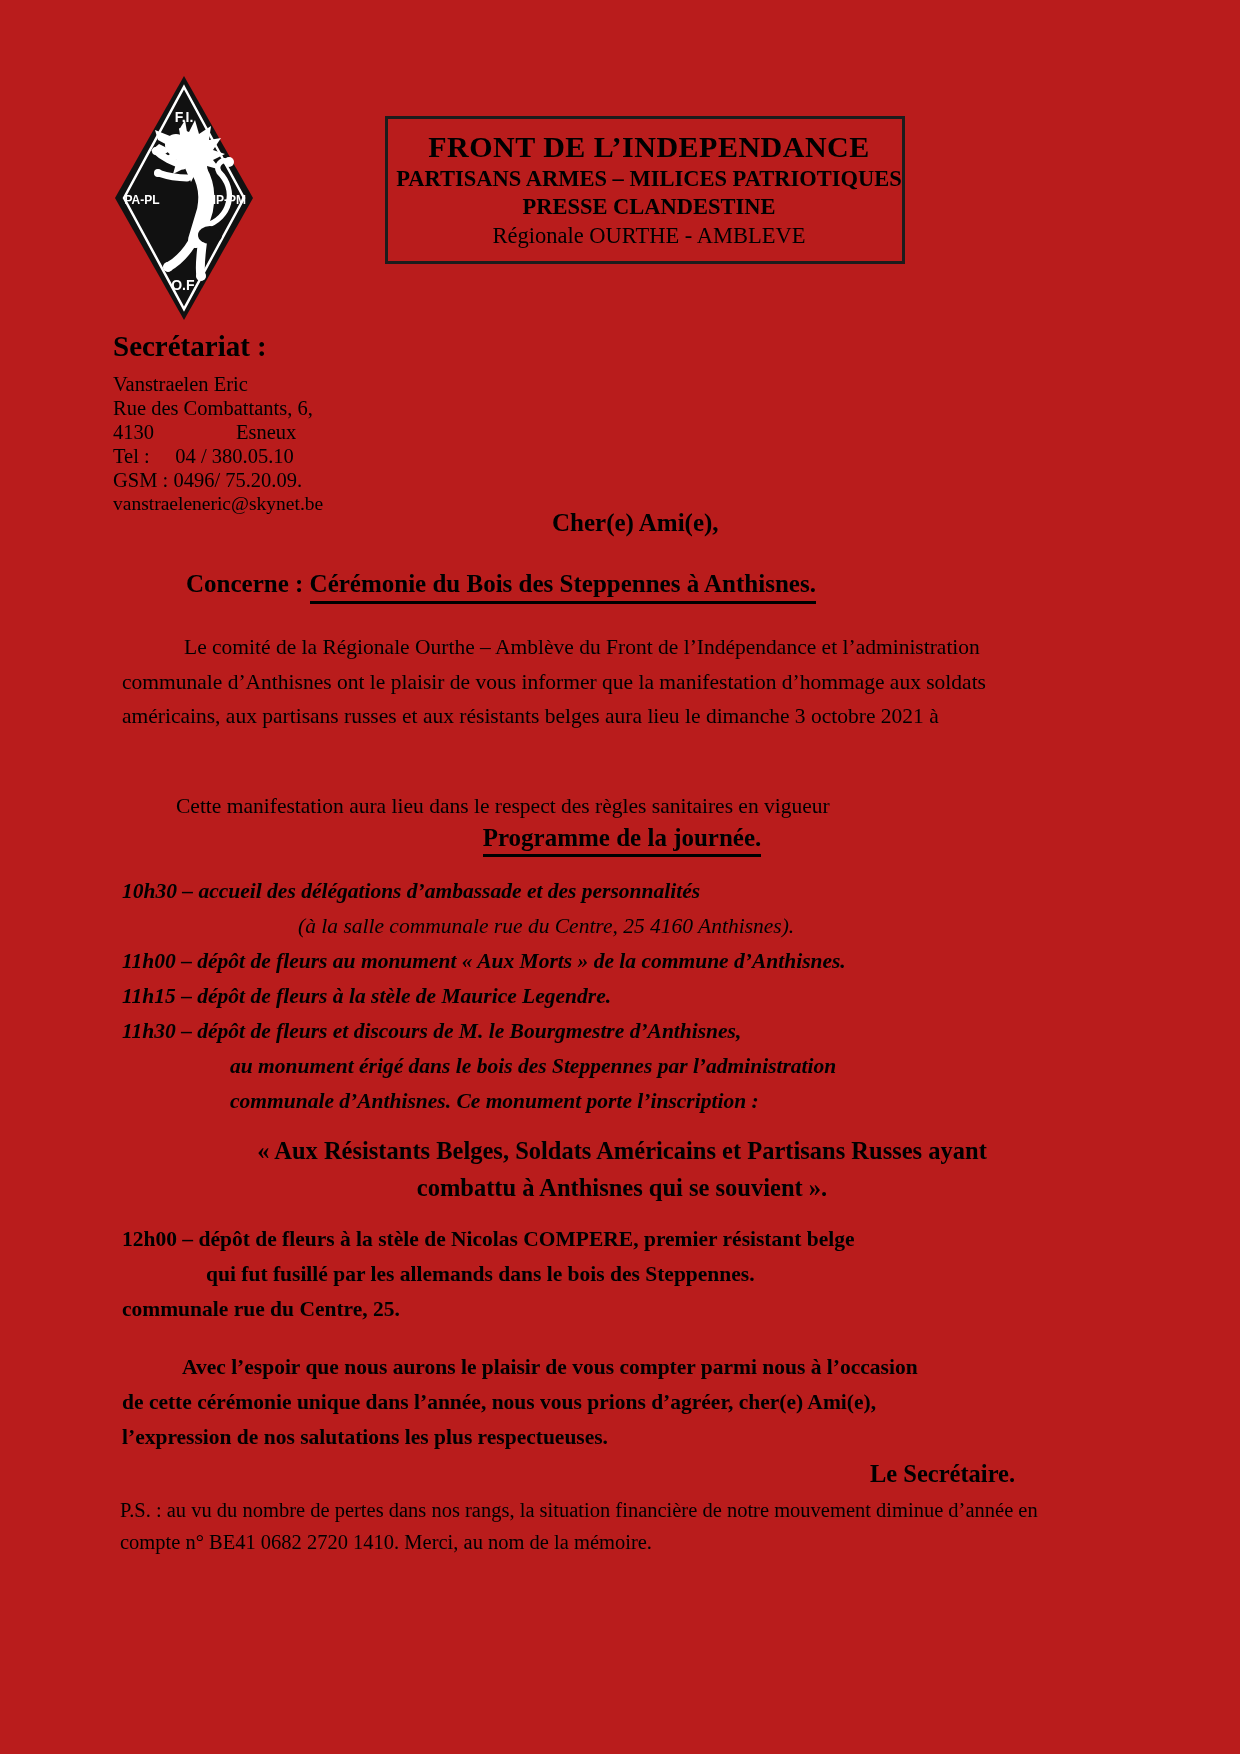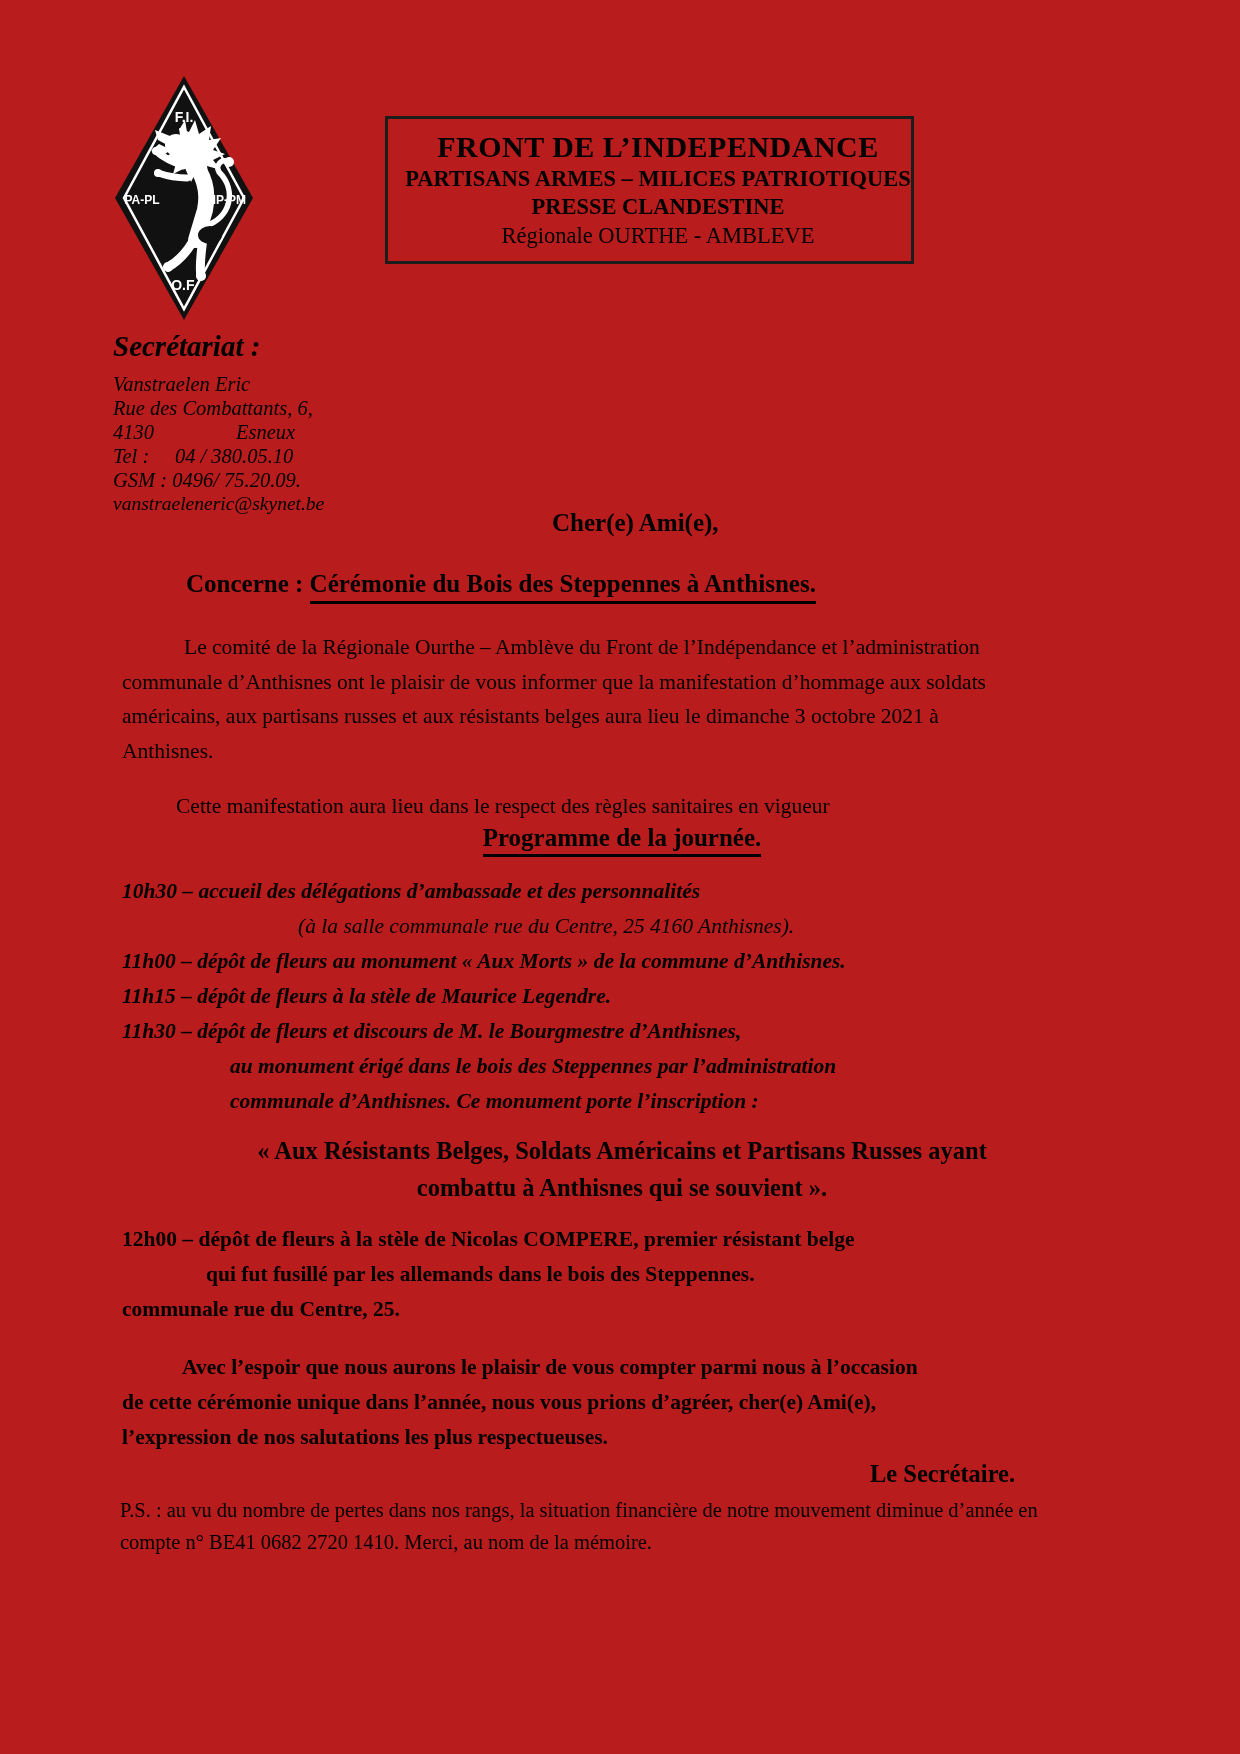--- a/index.html
+++ b/index.html
@@ -16,28 +16,28 @@
   .pre{white-space:pre;}
 
   
   .logo{left:113px;top:74px;width:142px;height:248px;}
 
   
   .header-box{
     left:385px;top:116px;width:506px;
     border:3px solid #1c1c1c;
     text-align:center;
-    padding:9px 0 11px 17px;
+    padding:9px 0 11px 8px;
   }
   .header-title{font-size:30px;font-weight:bold;line-height:37px;letter-spacing:.5px;}
   .header-sub{font-size:22.5px;font-weight:bold;line-height:28px;}
   .header-sub-reg{font-size:22.5px;font-weight:normal;line-height:29px;}
 
   
-  .secretariat{left:113px;top:330px;width:360px;font-style:italic;}
+  .secretariat{left:113px;top:330px;width:360px;}
   .sec-heading{font-size:29px;font-weight:bold;margin-bottom:9px;}
   .sec-line{font-size:20.5px;line-height:24px;}
   .sec-email{font-size:19.5px;line-height:24px;}
 
   .salutation{left:552px;top:509px;font-size:25px;font-weight:bold;}
 
   .subject{left:186px;top:570px;font-size:25px;font-weight:bold;}
   .subject .underlined{border-bottom:3px solid #000;padding-bottom:4px;}
 
   .intro{left:122px;top:630px;width:1008px;font-size:21.5px;line-height:34.5px;}
@@ -133,21 +133,20 @@
   <div class="abs salutation">Cher(e) Ami(e),</div>
 
   <div class="abs subject">
     <span>Concerne : </span><span class="underlined">Cérémonie du Bois des Steppennes à Anthisnes.</span>
   </div>
 
   <div class="abs intro">
     <div class="first">Le comité de la Régionale Ourthe – Amblève du Front de l’Indépendance et l’administration</div>
     <div>communale d’Anthisnes ont le plaisir de vous informer que la manifestation d’hommage aux soldats</div>
     <div>américains, aux partisans russes et aux résistants belges aura lieu le dimanche 3 octobre 2021 à</div>
-    <div>Anthisnes.</div>
   </div>
 
   <div class="abs sanitary">Cette manifestation aura lieu dans le respect des règles sanitaires en vigueur</div>
 
   <div class="abs prog-heading-wrap">
     <span class="prog-heading">Programme de la journée.</span>
   </div>
 
   <div class="abs program">
     <div class="line">10h30 – accueil des délégations d’ambassade et des personnalités</div>

